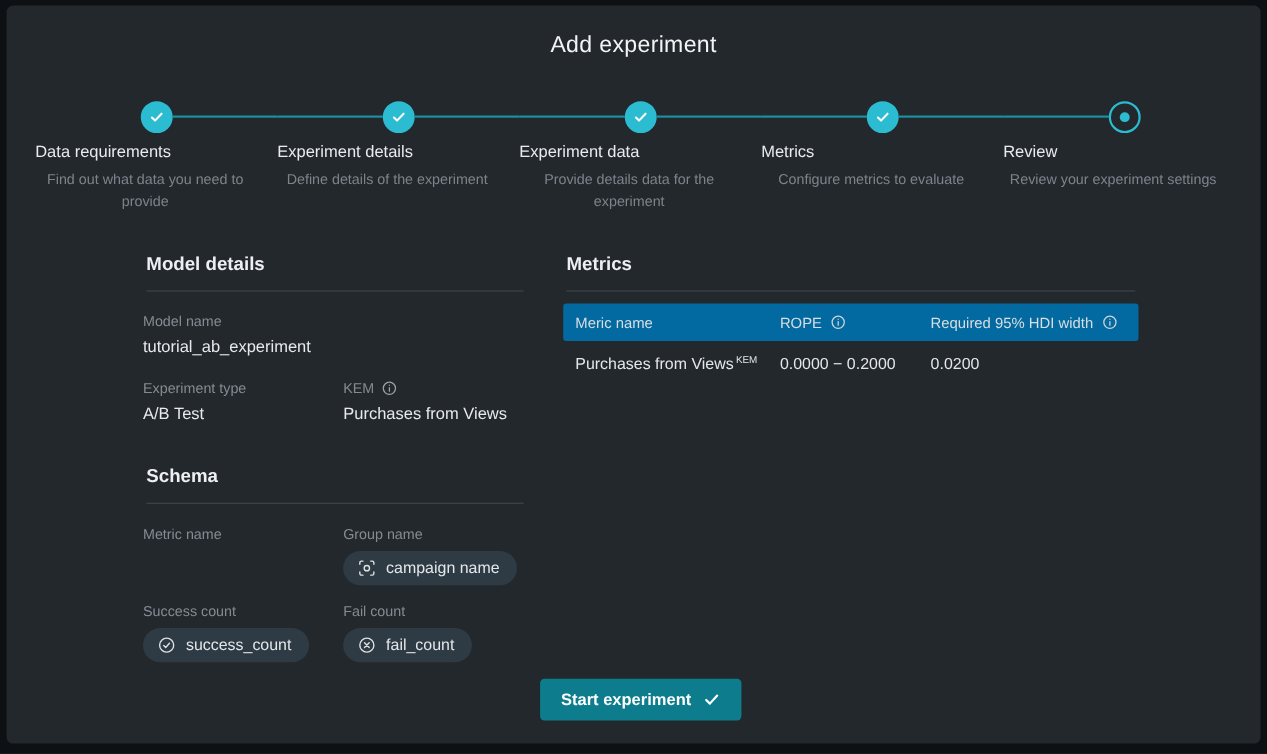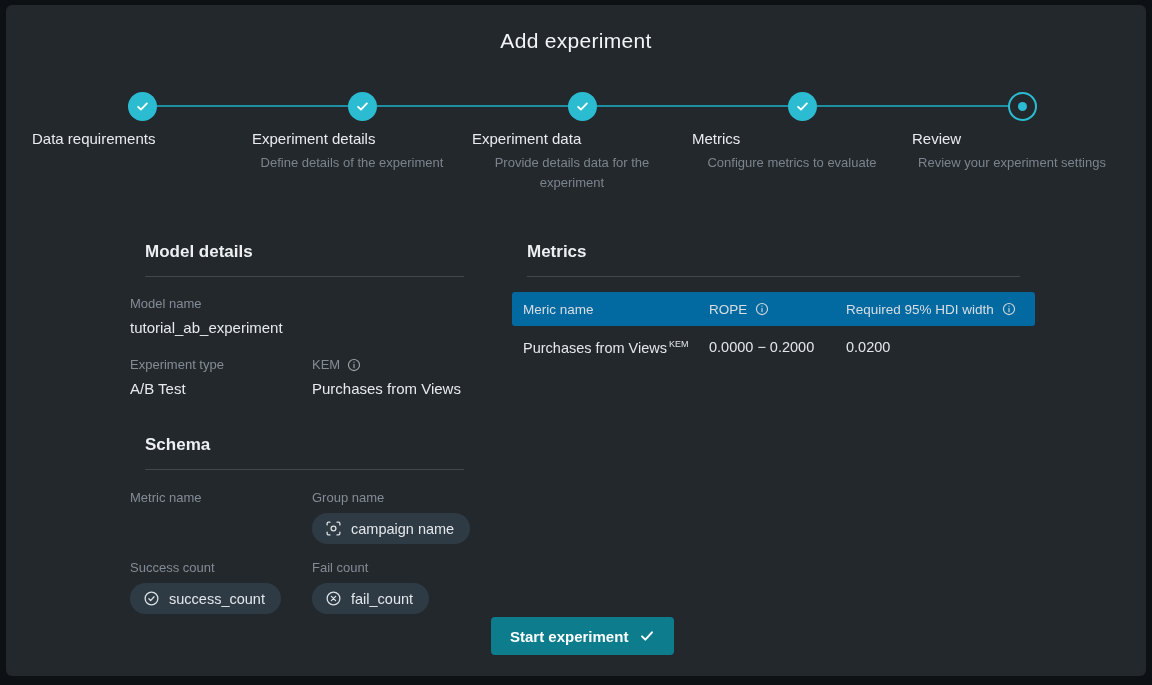--- a/index.html
+++ b/index.html
@@ -30,21 +30,21 @@
   }
   .circle svg { width:15px; height:15px; }
   .circle.current { background:transparent; border:2px solid #2bbcd1; }
   .dot { width:9px; height:9px; border-radius:50%; background:#2bbcd1; }
   .step-label { margin-top:9px; font-size:15px; color:#e9ecee; }
   .step-desc { margin-top:6px; font-size:13px; color:#7c848b; text-align:center; line-height:1.5; max-width:200px; }
   
   .left-col  { position:absolute; left:124px; top:222px; width:349px; }
   .right-col { position:absolute; left:506px; top:222px; width:523px; }
   .section-heading {
-    margin:15px; font-size:17px; font-weight:700; color:#edeff1;
+    margin:3px; font-size:17px; font-weight:700; color:#edeff1;
     padding-bottom:14px; border-bottom:1px solid #40474e;
   }
   .md-block { margin-top:19px; }
   .field-label { font-size:13px; color:#848c93; display:flex; align-items:center; gap:7px; }
   .field-value { font-size:15px; color:#e7eaec; margin-top:8px; }
   .two-col { display:grid; grid-template-columns:182px 1fr; margin-top:21px; }
   .schema-section { margin-top:38px; }
   .chip-grid { display:grid; grid-template-columns:182px 1fr; row-gap:16px; margin-top:20px; }
   .chip {
     display:inline-flex; align-items:center; gap:9px; margin-top:8px;
@@ -94,20 +94,21 @@
       <div class="step-track">
         <span class="tline hidden"></span>
         <span class="circle">
           <svg viewBox="0 0 24 24" fill="none" stroke="#ffffff" stroke-width="3" stroke-linecap="round" stroke-linejoin="round">
               <path d="M5 12.5l4.5 4.5L19 7"></path>
             </svg>
         </span>
         <span class="tline"></span>
       </div>
       <div class="step-label">Data requirements</div>
+      <div class="step-desc">Find out what data you need to provide</div>
     </div>
 
     <div class="step">
       <div class="step-track">
         <span class="tline"></span>
         <span class="circle">
           <svg viewBox="0 0 24 24" fill="none" stroke="#ffffff" stroke-width="3" stroke-linecap="round" stroke-linejoin="round">
               <path d="M5 12.5l4.5 4.5L19 7"></path>
             </svg>
         </span>

